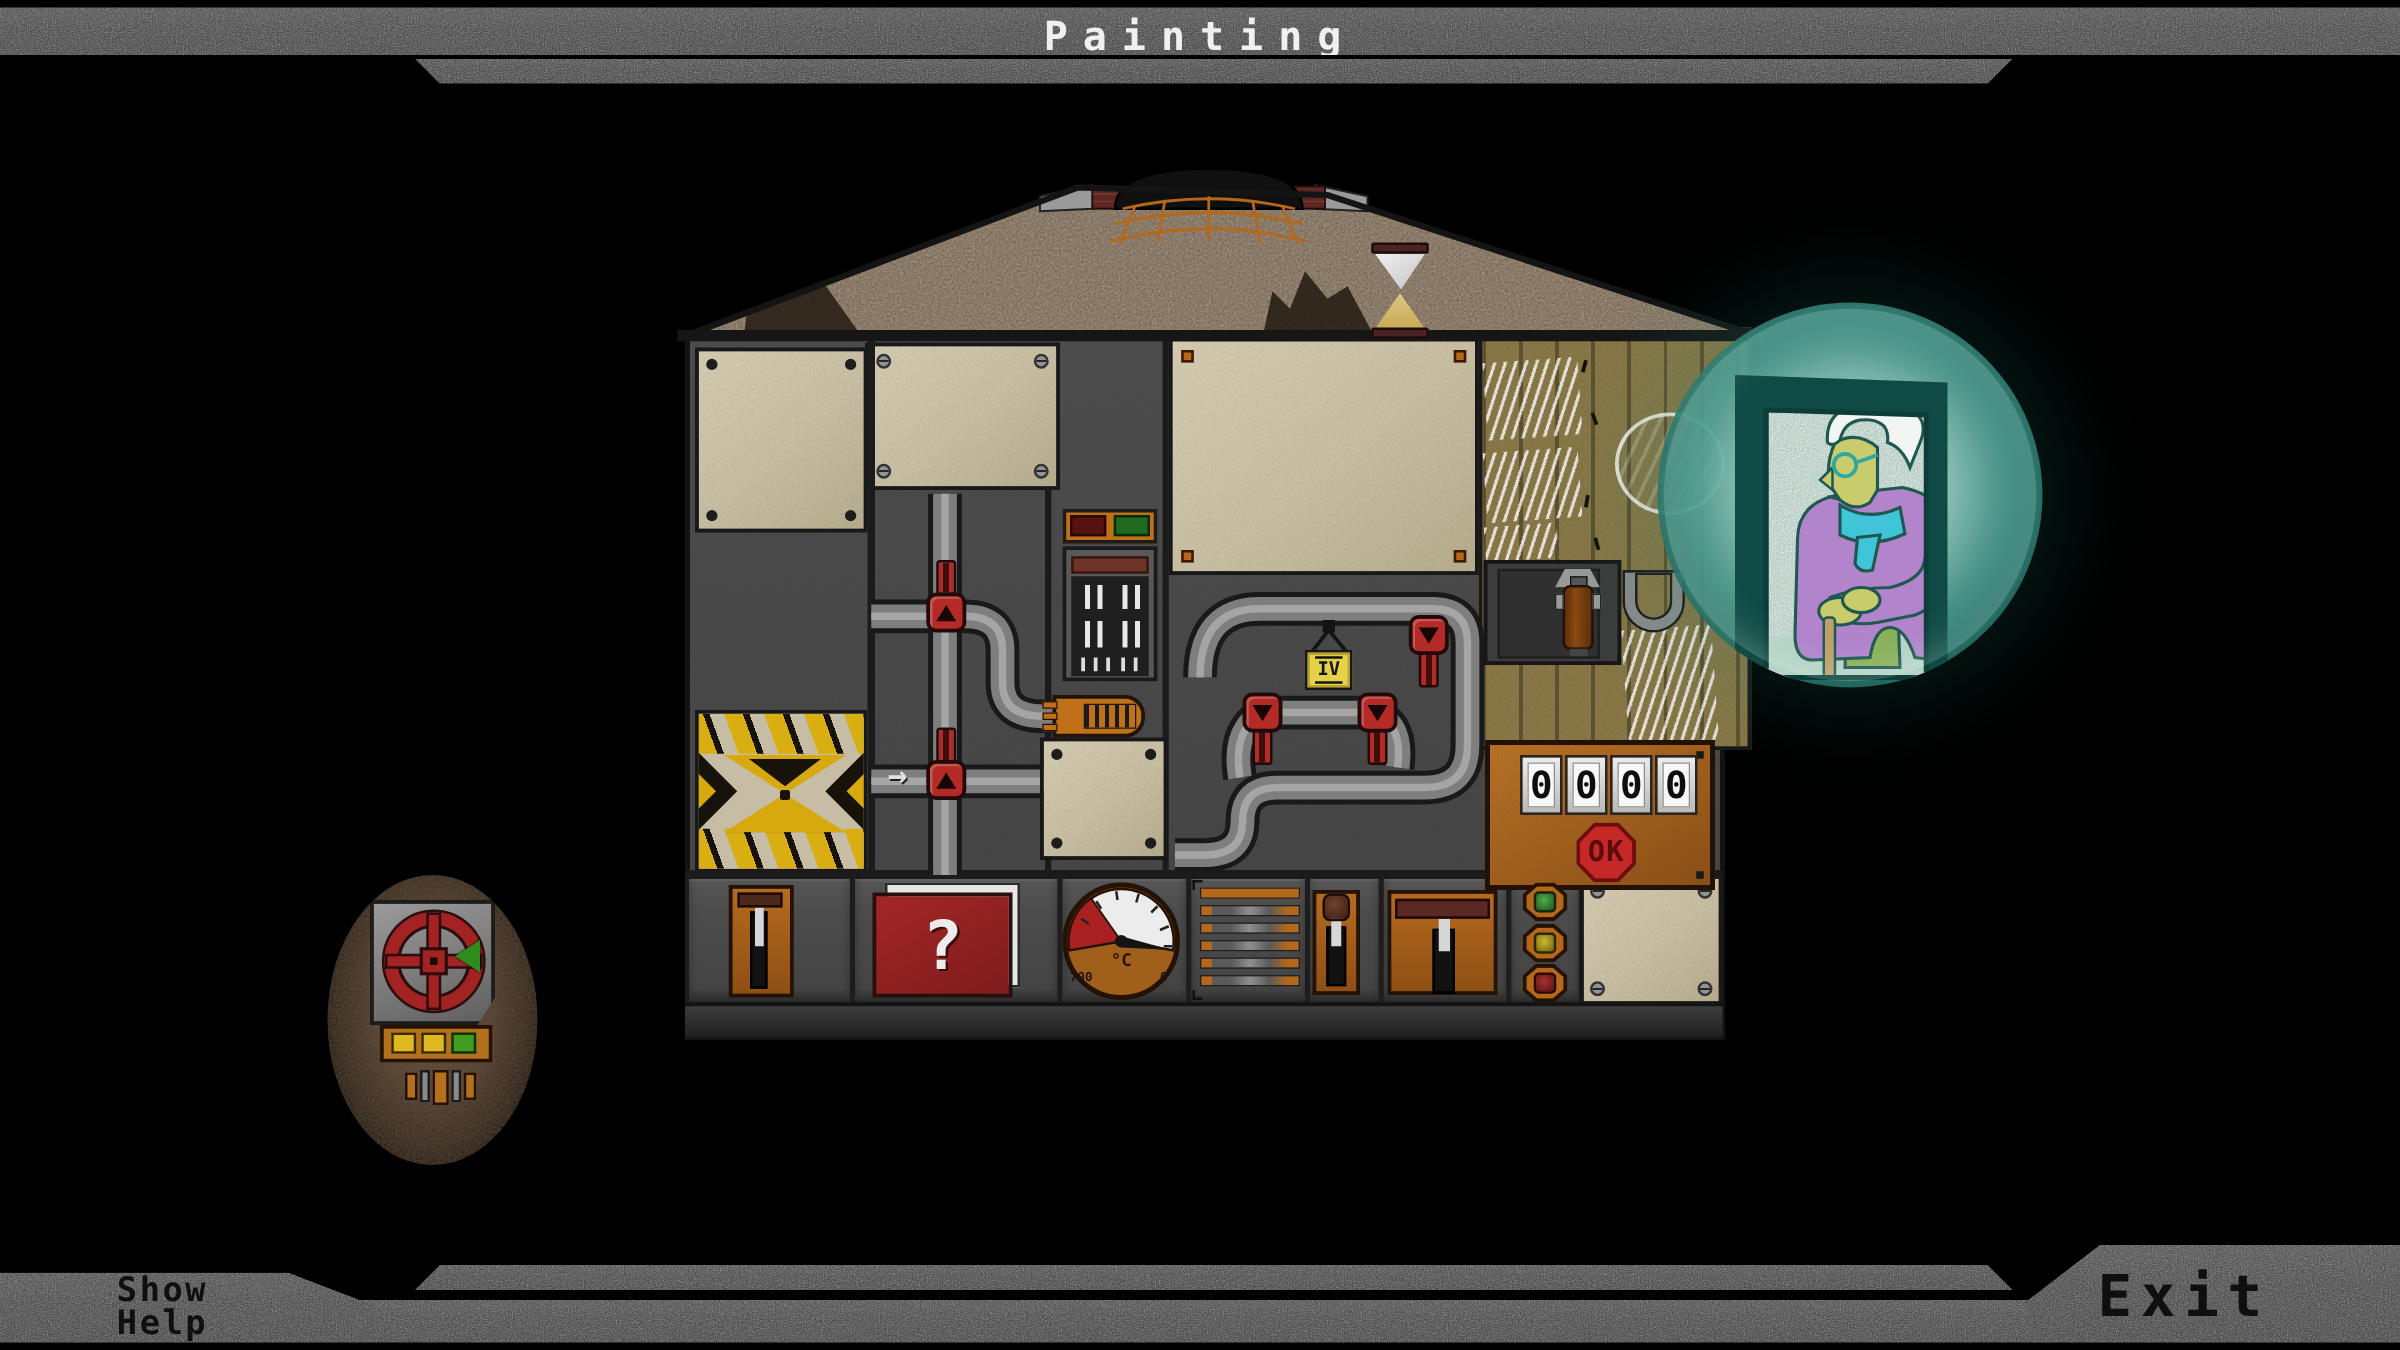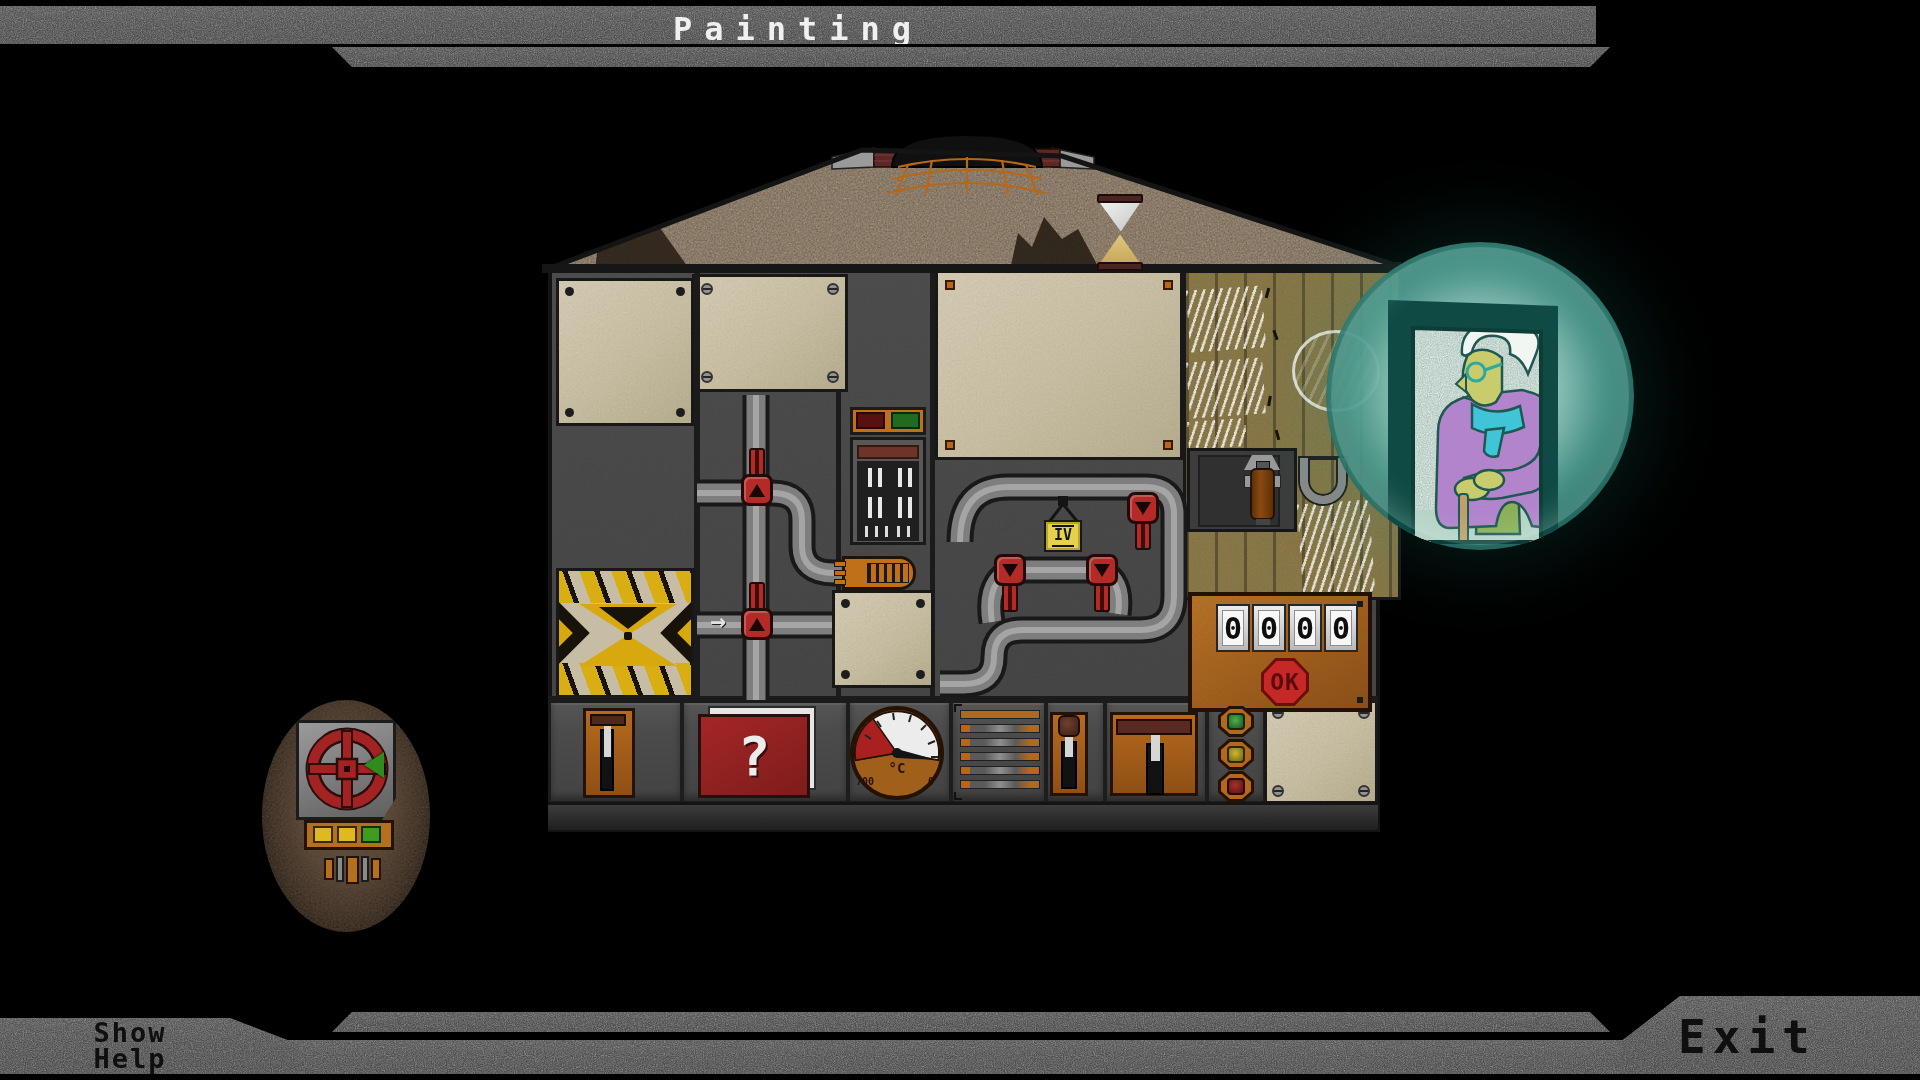--- a/index.html
+++ b/index.html
@@ -433,21 +433,21 @@
     </div>
     <div class="abs" style="left:62px;top:156px;width:60px;height:30px">
       <div class="abs" style="left:0;top:2px;width:10px;height:22px;background:#b5701d;border:2px solid #241204"></div>
       <div class="abs" style="left:12px;top:0;width:8px;height:26px;background:#8a8a8a;border:2px solid #1c1c1c"></div>
       <div class="abs" style="left:22px;top:0;width:13px;height:28px;background:#b5701d;border:2px solid #241204"></div>
       <div class="abs" style="left:37px;top:0;width:8px;height:26px;background:#8a8a8a;border:2px solid #1c1c1c"></div>
       <div class="abs" style="left:47px;top:2px;width:10px;height:22px;background:#b5701d;border:2px solid #241204"></div>
     </div>
   </div>
 
-  <div class="abs graybar" style="left:0;top:6px;width:1596px;height:38px;z-index:9">
+  <div class="abs graybar" style="left:0;top:6px;width:1920px;height:38px;z-index:9">
     <svg class="tex">
         <rect width="100%" height="100%" filter="url(#nzGray)" opacity="0.9"></rect>
         <rect width="100%" height="100%" filter="url(#nzLight)" opacity="0.5"></rect>
       </svg>
     <div class="abs" style="left:0;right:0;top:4px;text-align:center;font-size:32px;font-weight:bold;letter-spacing:12px;color:#f0f0f0">Painting</div>
   </div>
 
   <div class="abs graybar" style="left:332px;top:47px;width:1278px;height:20px;z-index:9;clip-path:polygon(0 0,100% 0,calc(100% - 20px) 100%,20px 100%)">
     <svg class="tex">
         <rect width="100%" height="100%" filter="url(#nzGray)" opacity="0.9"></rect>

